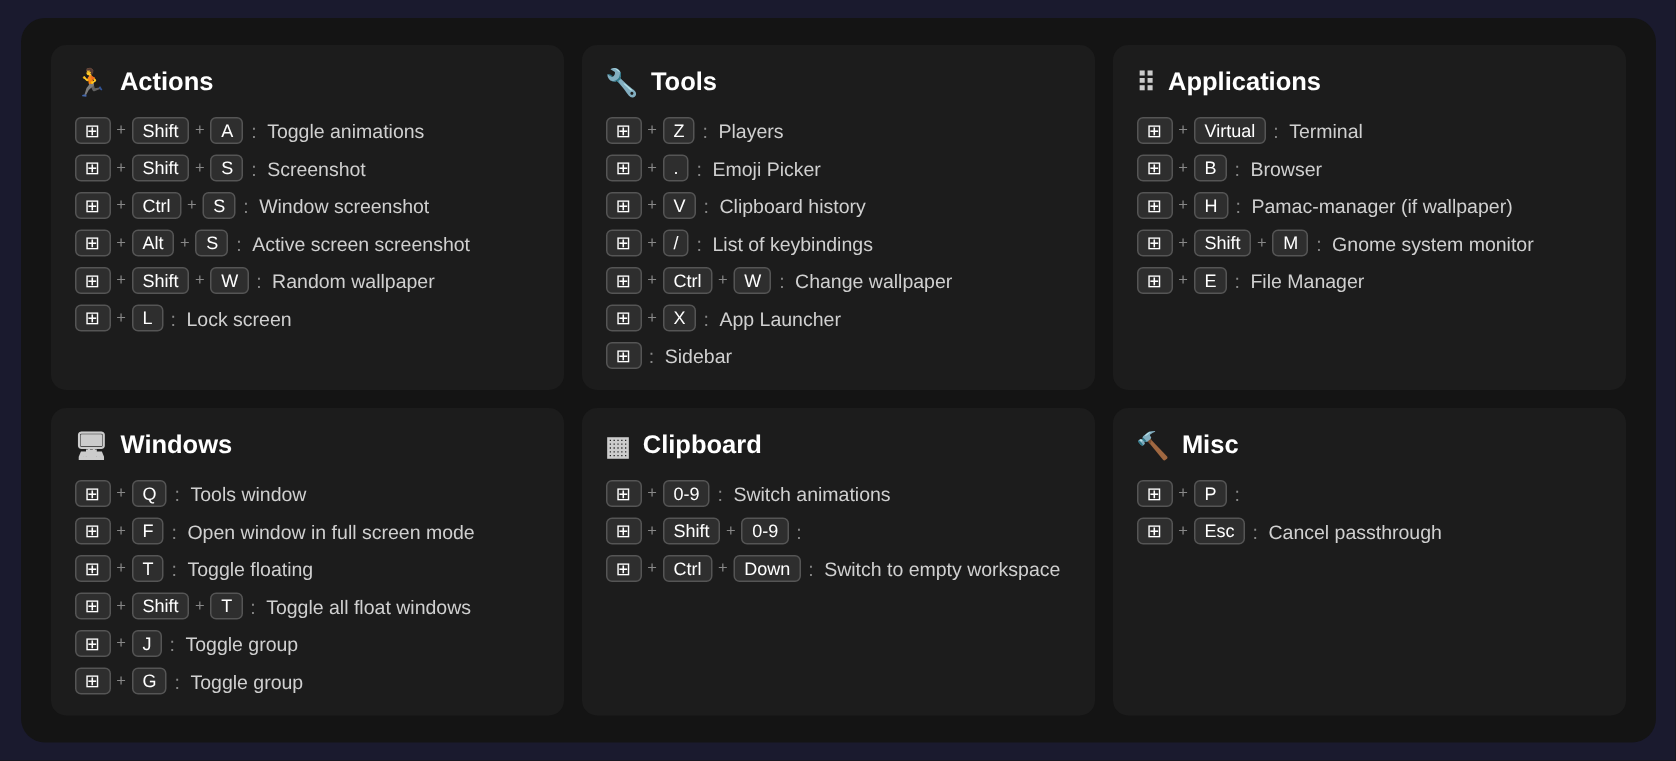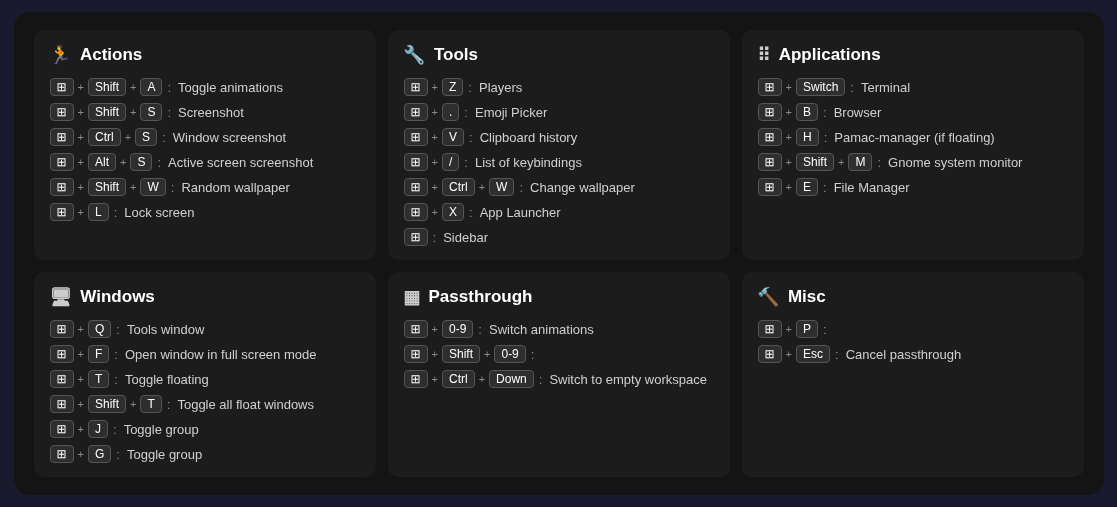--- a/index.html
+++ b/index.html
@@ -192,37 +192,37 @@
       </div>
     </div>
     <div class="section">
       <div class="section-title">
         <span class="section-icon">⠿</span>
         <span>Applications</span>
       </div>
       <div class="keybind-row">
         <kbd>⊞</kbd>
         <span class="plus">+</span>
-        <kbd>Switch</kbd>
+        <kbd>Virtual</kbd>
         <span class="colon">:</span>
         <span class="action-label">Terminal</span>
       </div>
       <div class="keybind-row">
         <kbd>⊞</kbd>
         <span class="plus">+</span>
         <kbd>B</kbd>
         <span class="colon">:</span>
         <span class="action-label">Browser</span>
       </div>
       <div class="keybind-row">
         <kbd>⊞</kbd>
         <span class="plus">+</span>
         <kbd>H</kbd>
         <span class="colon">:</span>
-        <span class="action-label">Pamac-manager (if floating)</span>
+        <span class="action-label">Pamac-manager (if wallpaper)</span>
       </div>
       <div class="keybind-row">
         <kbd>⊞</kbd>
         <span class="plus">+</span>
         <kbd>Shift</kbd>
         <span class="plus">+</span>
         <kbd>M</kbd>
         <span class="colon">:</span>
         <span class="action-label">Gnome system monitor</span>
       </div>
@@ -280,21 +280,21 @@
         <kbd>⊞</kbd>
         <span class="plus">+</span>
         <kbd>G</kbd>
         <span class="colon">:</span>
         <span class="action-label">Toggle group</span>
       </div>
     </div>
     <div class="section">
       <div class="section-title">
         <span class="section-icon">▦</span>
-        <span>Passthrough</span>
+        <span>Clipboard</span>
       </div>
       <div class="keybind-row">
         <kbd>⊞</kbd>
         <span class="plus">+</span>
         <kbd>0-9</kbd>
         <span class="colon">:</span>
         <span class="action-label">Switch animations</span>
       </div>
       <div class="keybind-row">
         <kbd>⊞</kbd>

